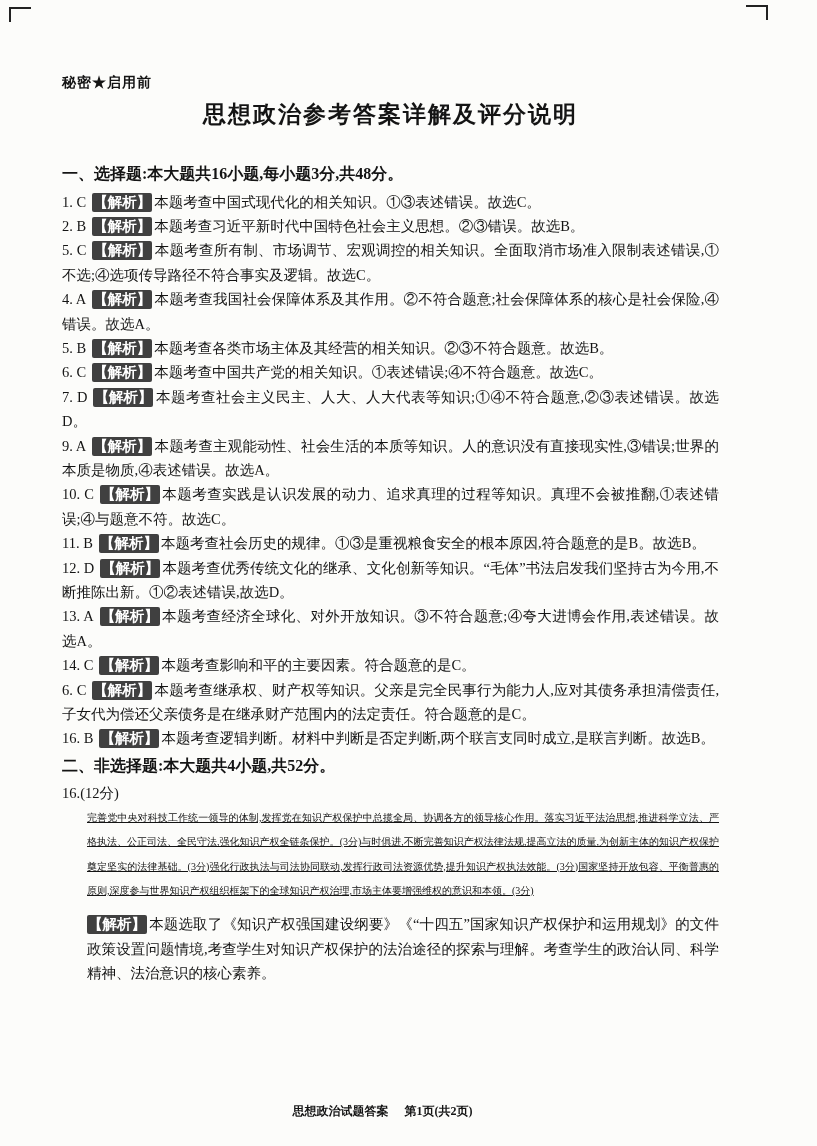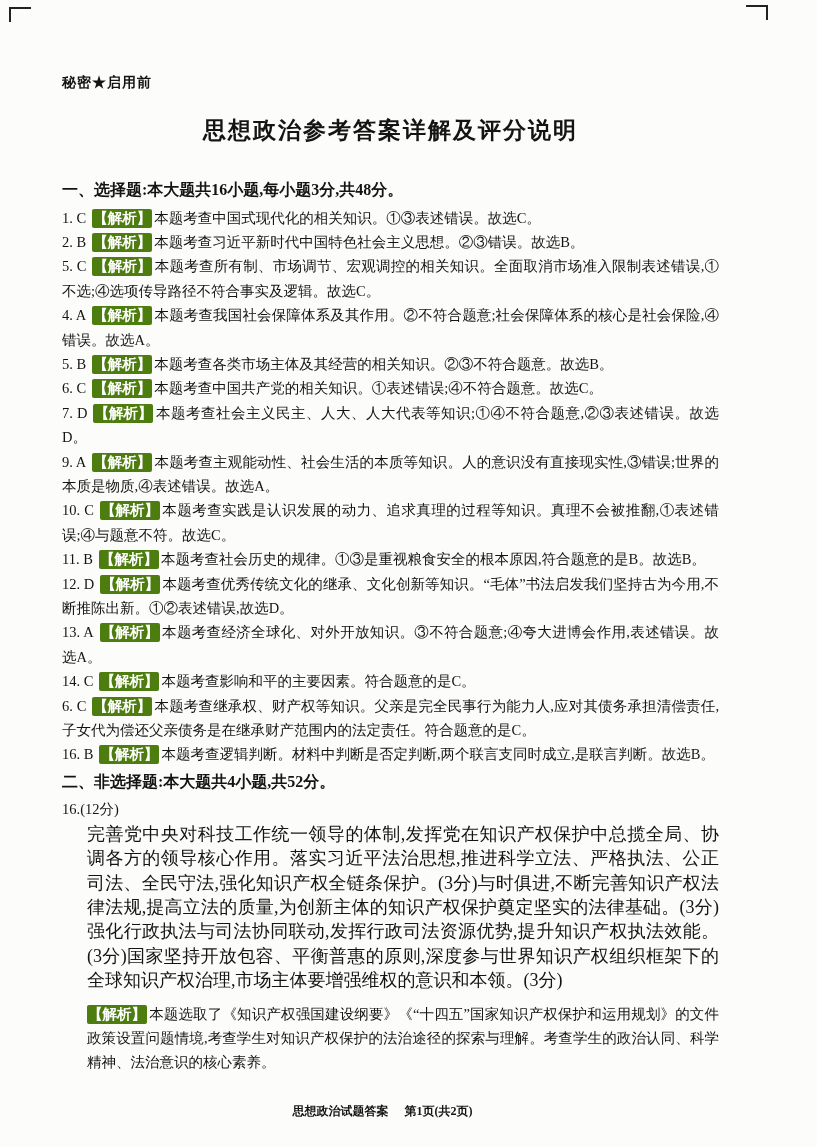--- a/index.html
+++ b/index.html
@@ -27,60 +27,61 @@
     letter-spacing: 1px;
   }
   .title {
     margin-top: 20px;
     text-align: center;
     font-size: 19px;
     font-weight: bold;
     letter-spacing: 1px;
   }
   .subtitle {
-    margin-top: 23px;
+    margin-top: 7px;
     text-align: center;
     font-size: 23px;
     font-weight: bold;
     letter-spacing: 2px;
   }
   .sec-heading {
     font-weight: bold;
     font-size: 16px;
     line-height: 24.5px;
   }
   .sec1-heading { margin-top: 32px; }
   .items { margin-top: 3px; }
   .item {
     font-size: 14.5px;
     line-height: 24.4px;
     text-align: justify;
   }
   .item .num { margin-right: 6px; }
   .jiexi {
     display: inline-block;
-    background: #4d7c0f;
+    background: #404040;
     color: #ffffff;
     border-radius: 2px;
     padding: 0 1px;
     margin-right: 2px;
     font-weight: bold;
     line-height: 19px;
   }
   .sec2-heading { margin-top: 3px; }
   .q-line {
     font-size: 14.5px;
     line-height: 24.4px;
     margin-top: 3px;
   }
   .q-body {
     margin-left: 25px;
-    font-size: 18px;
+    font-size: 10px;
     line-height: 24.4px;
     text-align: justify;
+    text-decoration: underline;
   }
   .q-analysis {
     margin-left: 25px;
     margin-top: 9px;
     font-size: 14.5px;
     line-height: 24.4px;
     text-align: justify;
   }
   .footer {
     position: absolute;

